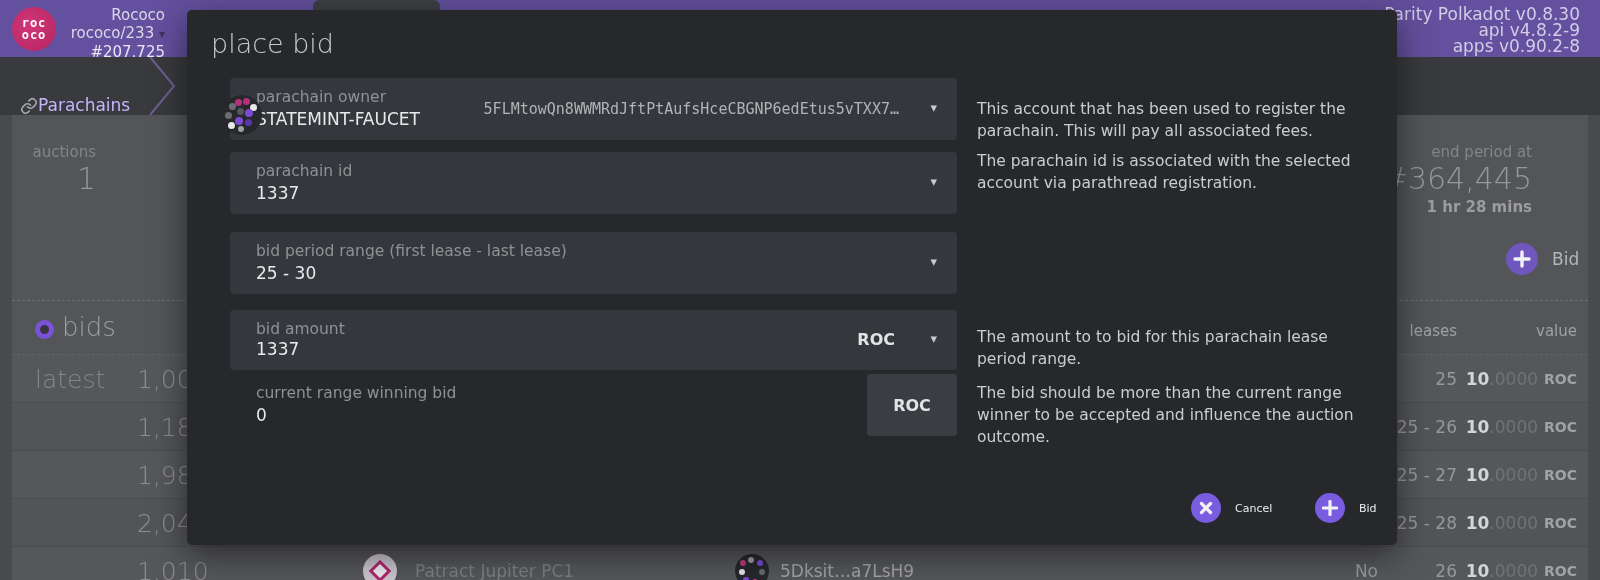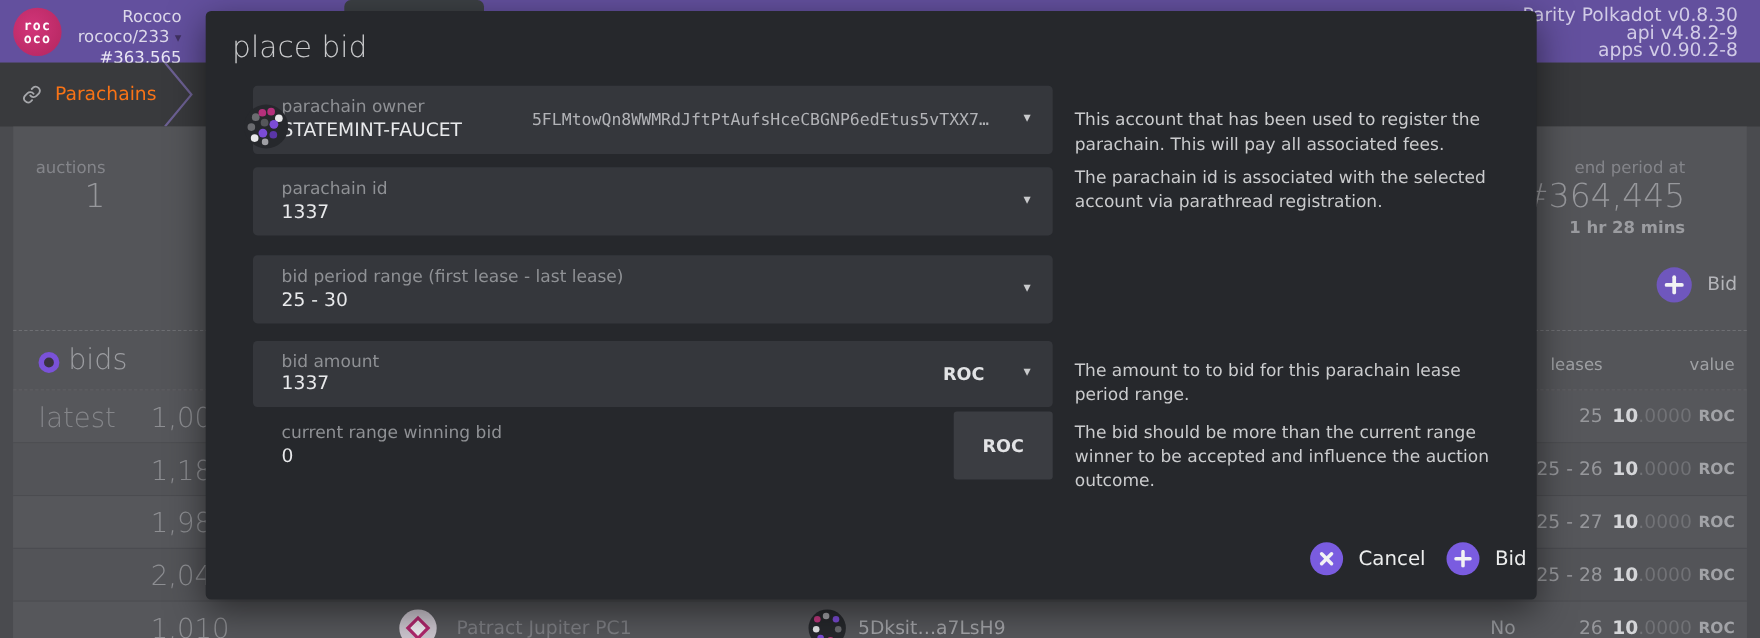--- a/index.html
+++ b/index.html
@@ -19,22 +19,22 @@
   .chain-block .blk { color:#e9e6f4; }
   .chain-caret { color:#3f3160; font-size:12px; }
   .versions { position:absolute; right:20px; top:6px; text-align:right; color:#d2cce7;
               font-size:17px; line-height:16px; }
 
   .tab-sliver { position:absolute; left:313px; top:0; width:127px; height:11px;
                 background:#3c4044; border-radius:6px 6px 0 0; }
 
   
   .navbar { position:absolute; left:0; top:57px; width:1600px; height:58px; background:#393a3d; }
-  .nav-link { position:absolute; left:20px; top:0; height:58px; display:flex; align-items:center;
-              gap:12px; color:#f97316; font-size:17px; }
+  .nav-link { position:absolute; left:20px; top:0; height:58px; display:flex; align-items:flex-end;
+              color:#c4b5fd; font-size:17px; }
   .nav-chevron { position:absolute; left:148px; top:0; }
 
   
   .content { position:absolute; left:12px; top:115px; width:1576px; height:465px; background:#545559; }
 
   .sum-label { font-size:15px; color:#84858a; }
   .sum-value { font-size:30px; color:#97989c; font-weight:300; }
   .sum-auctions { position:absolute; left:13px; top:28px; width:71px; text-align:right; }
   .sum-active   { position:absolute; left:128px; top:28px; width:50px; text-align:right;margin-left:47px; }
   .sum-end      { position:absolute; right:56px; top:28px; text-align:right; }
@@ -92,36 +92,36 @@
             font-weight:bold; color:#e2e3e5; }
   .unit-box { position:absolute; left:680px; top:364px; width:90px; height:62px; background:#3b3d42;
               border-radius:3px; display:flex; align-items:center; justify-content:center;
               font-size:16px; font-weight:bold; color:#e2e3e5; }
   .owner-identicon { position:absolute; left:35px; top:85px; width:40px; height:40px; z-index:3; }
 
   .help { position:absolute; left:790px; width:392px; font-size:15.5px; line-height:22px; color:#cbccce; }
 
   .m-btn { position:absolute; display:flex; align-items:center; gap:14px; top:483px; }
   .m-btn .circle-btn { width:30px; height:30px; background:#7a5ce0; }
-  .m-btn .lbl { font-size:18px; color:#eceded; }
+  .m-btn .lbl { font-size:11px; color:#eceded; }
 </style>
 </head>
 <body>
 
 <div class="page">
 
   <div class="topbar">
     <div class="logo">
       <span>roc</span>
       <span>oco</span>
     </div>
     <div class="chain-block">
       <div>Rococo</div>
       <div><span>rococo/233</span> <span class="chain-caret">▾</span></div>
-      <div class="blk">#363,565</div>
+      <div class="blk">#207,725</div>
     </div>
     <div class="versions">
       <div>Parity Polkadot v0.8.30</div>
       <div>api v4.8.2-9</div>
       <div>apps v0.90.2-8</div>
     </div>
   </div>
   <div class="tab-sliver"></div>
 
   <div class="navbar">

